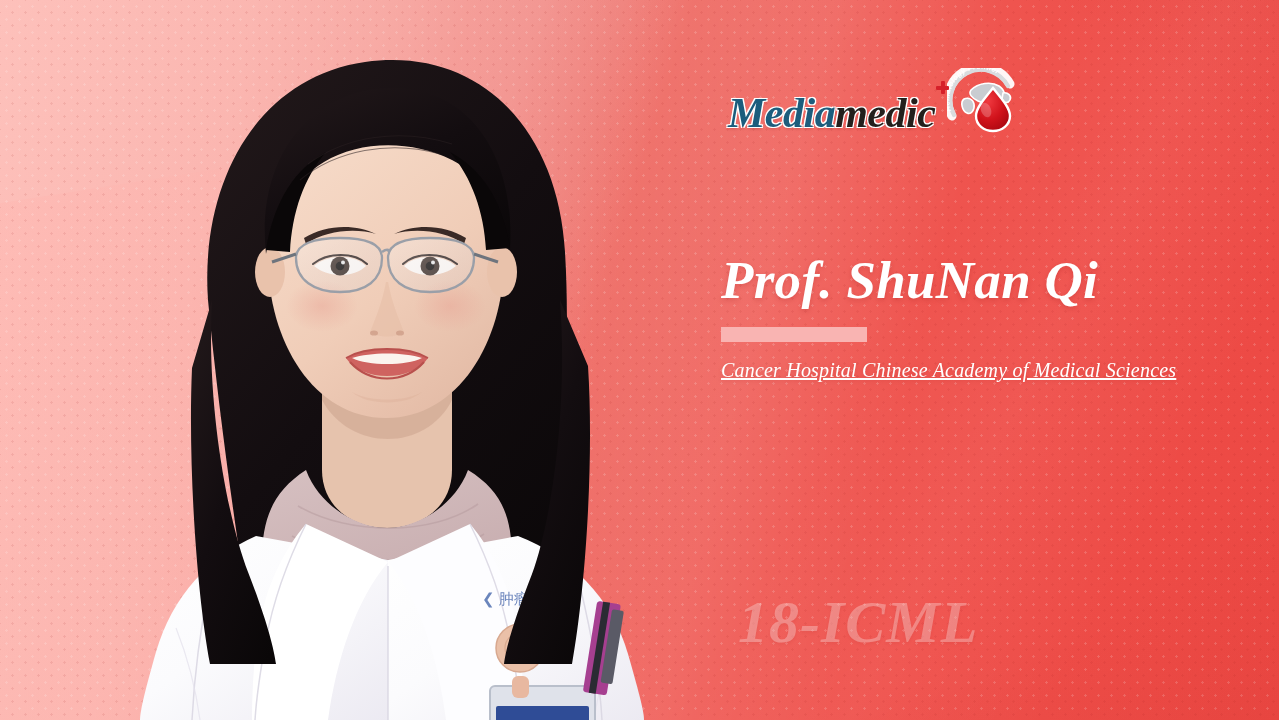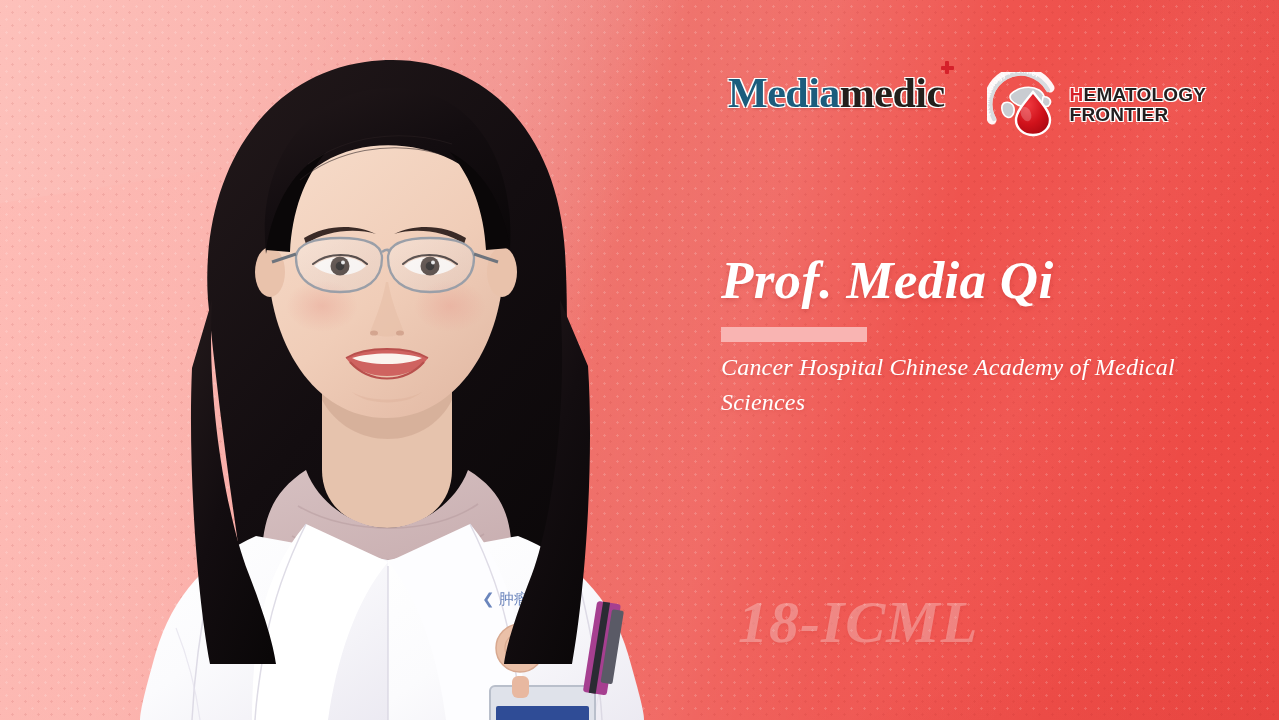--- a/index.html
+++ b/index.html
@@ -114,22 +114,23 @@
   }
   .portrait svg { display: block; width: 100%; height: 100%; }
 
   
   .brand-bar {
     position: absolute;
     left: 728px;
     top: 72px;
     height: 62px;
     display: flex;
-    align-items: flex-start;
-    gap: 42px;
+    align-items: flex-end;
+    gap: 12px;
+    font-style: italic;
   }
   .mediamedic {
     font-family: "Liberation Serif", serif;
     font-weight: 700;
     font-size: 42px;
     letter-spacing: -0.5px;
     line-height: 1;
     white-space: nowrap;
     text-shadow:
       -1.2px -1.2px 0 #fff, 1.2px -1.2px 0 #fff,
@@ -184,30 +185,31 @@
     text-shadow: 0 2px 5px rgba(150,25,25,0.22);
     white-space: nowrap;
   }
   .speaker-rule {
     margin-top: 18px;
     width: 146px;
     height: 15px;
     background: #f9b4b2;
   }
   .speaker-affil {
-    margin-top: 8px;
+    margin-top: 14px;
     font-family: "Liberation Serif", serif;
     font-style: italic;
     font-weight: 400;
-    font-size: 24px;
+    font-size: 20px;
     line-height: 1.46;
     color: #ffffff;
     letter-spacing: 0.2px;
     max-width: 516px;
     text-shadow: 0 1px 4px rgba(150,25,25,0.18);
+    text-decoration: underline;
   }
 </style>
 </head>
 <body>
 
 <div id="stage">
 
   <div class="bg-base"></div>
   <div class="bg-soft-left"></div>
   <div class="bg-wedge"></div>
@@ -400,26 +402,22 @@
         </g>
 
         <text font-family="Liberation Sans, sans-serif" font-size="7.2" font-weight="700" fill="#ffffff" letter-spacing="0.4">
           <textPath href="#arcPath" startOffset="4%">Hematology Frontier</textPath>
         </text>
 
         <path d="M46 20 C55 31 63 40 63 48 C63 57 55 63 46 63
                  C37 63 29 57 29 48 C29 40 37 31 46 20 Z" fill="url(#dropG)" stroke="#ffffff" stroke-width="2.4"></path>
         <ellipse cx="39" cy="42" rx="5" ry="7.5" fill="#ffffff" opacity="0.22" transform="rotate(-22 39 42)"></ellipse>
       </svg>
-      <div class="hf-text">
-        <div><span class="hf-h">H</span><span>EMATOLOGY</span></div>
-        <div>FRONTIER</div>
-      </div>
     </div>
   </div>
 
   <div class="speaker">
-    <div class="speaker-name">Prof. Media Qi</div>
+    <div class="speaker-name">Prof. ShuNan Qi</div>
     <div class="speaker-rule"></div>
     <div class="speaker-affil">Cancer Hospital Chinese Academy of Medical Sciences</div>
   </div>
 
 </div>
 
 </body></html>

